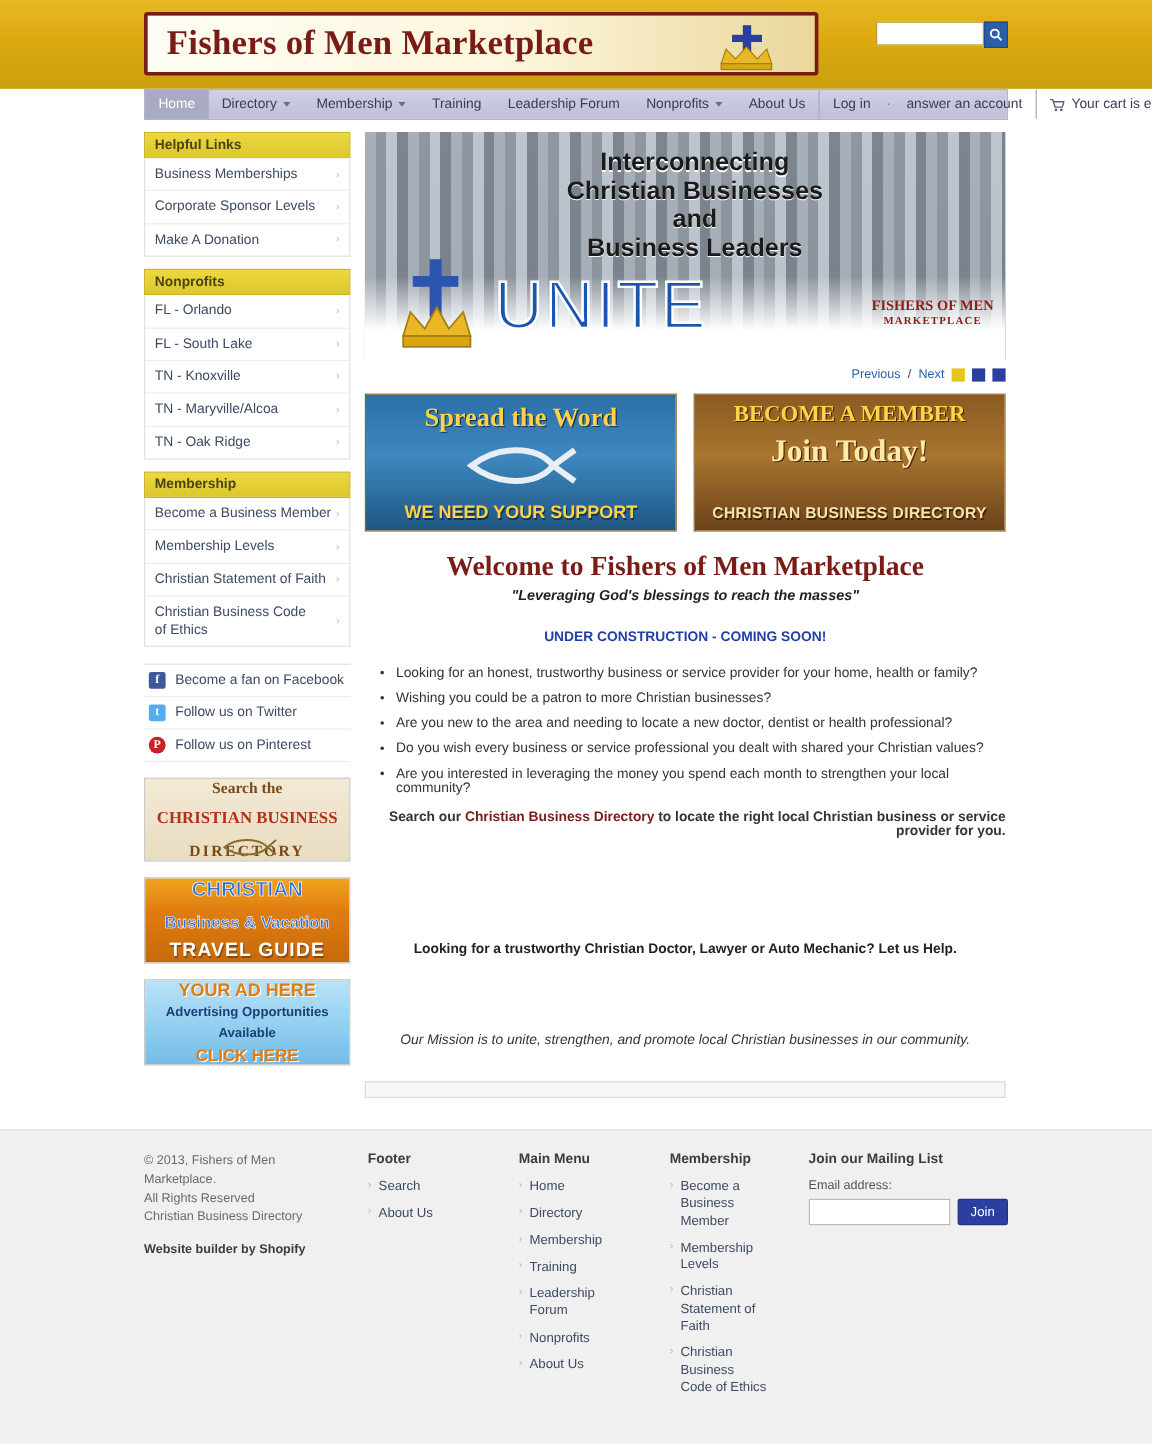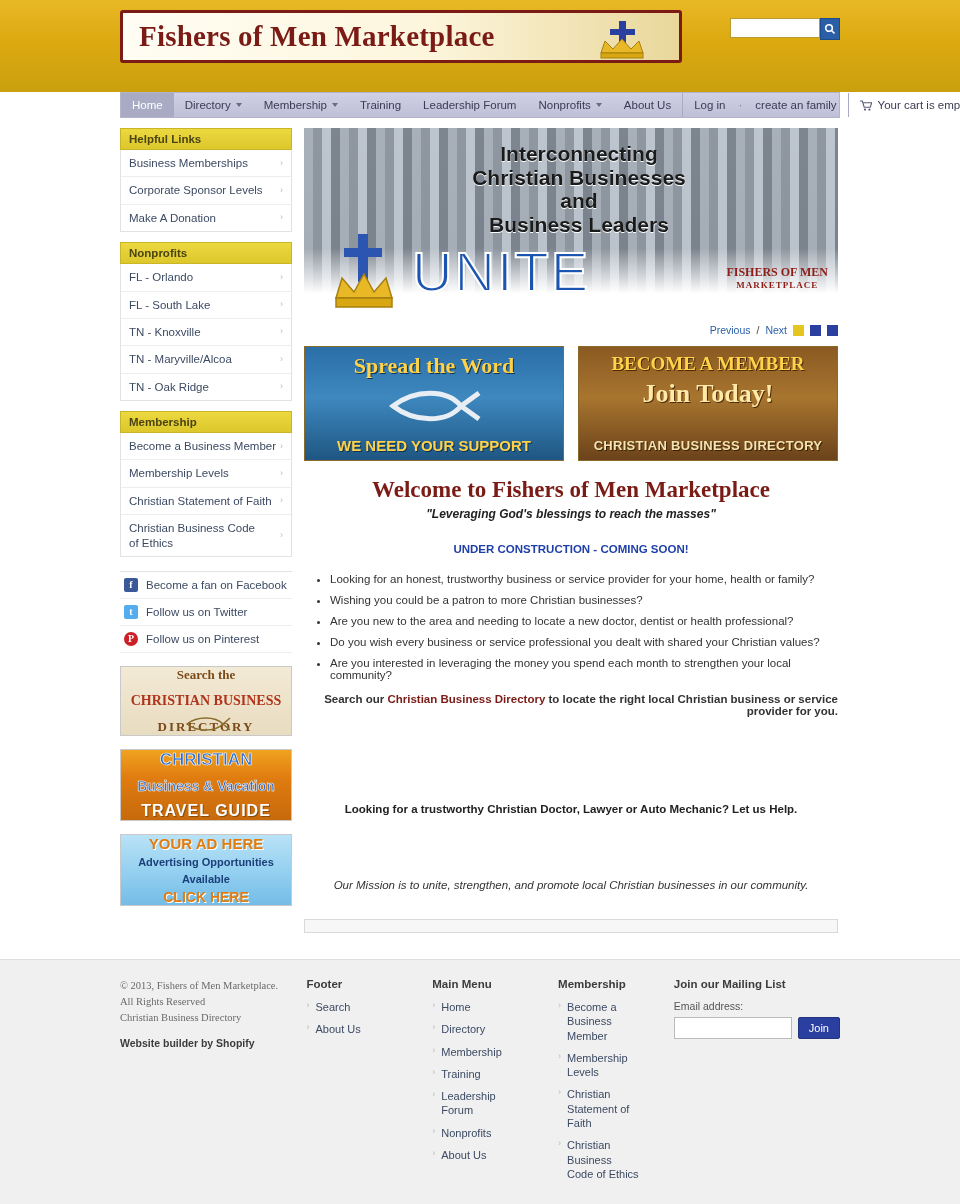--- a/index.html
+++ b/index.html
@@ -8,21 +8,21 @@
     width: 960px; height: 1204px;
     background: #ffffff;
     font-family: "Liberation Sans", sans-serif;
     font-size: 12px;
     color: #333;
     overflow: hidden;
   }
 
   
   .header {
-    height: 92px;
+    height: 74px;
     background: linear-gradient(to bottom, #e8b826 0%, #dca910 45%, #caa00e 100%);
     position: relative;
   }
   .logo-box {
     position: absolute;
     left: 120px; top: 10px;
     width: 562px; height: 53px;
     background: linear-gradient(to right, #fffdf4 0%, #fdf6dd 55%, #e9d79a 100%);
     border: 3px solid #7a1b16;
     border-radius: 3px;
@@ -278,21 +278,21 @@
   .fcols { display:flex; }
   .fcol { margin-right: 34px; }
   .fcol.about { width: 190px; margin-right: 28px; }
   .fcol.h { width: 110px; }
   .fcol.mm { width: 110px; }
   .fcol.mem { width: 98px; }
   .fcol.mail { width: 190px; margin-right:0; }
   .fhead { font-weight:bold; font-size:11.5px; color:#3c3c3c; margin-bottom:10px; }
   .flink { font-size:11px; color:#3c4a63; margin-bottom:8px; display:flex; cursor:pointer; line-height:1.3; }
   .flink .ar { color:#b9b9b9; margin-right:6px; font-size:9px; }
-  .fabout { font-size:10.5px; color:#6a6a6a; line-height:1.5;font-family:Liberation Serif, serif; }
+  .fabout { font-size:10.5px; color:#6a6a6a; line-height:1.5; }
   .fbuilder { font-size:10.5px; color:#3c3c3c; font-weight:bold; margin-top:12px; }
   .maillabel { font-size:10.5px; color:#555; margin-bottom:5px; }
   .mailrow { display:flex; align-items:stretch; }
   .mailinput { width:118px; height:22px; border:1px solid #bbb; background:#fff; font-size:11px; padding:0 4px; outline:none; }
   .joinbtn {
     margin-left:6px; height:22px; padding:0 10px;
     background:#2a3fa0; color:#fff; border:1px solid #22337f;
     font-size:11px; cursor:pointer; border-radius:2px;
   }
 </style>
@@ -349,21 +349,21 @@
     </div>
   </div>
   <div class="nav-right">
     <div class="nav-item">
       <span>Log in</span>
     </div>
     <div class="nav-item" style="padding:0 2px;color:#7a7a95;">
       <span>·</span>
     </div>
     <div class="nav-item">
-      <span>create an family</span>
+      <span>answer an account</span>
     </div>
     <div class="nav-item cart-sep">
       <svg class="cart-icon" width="12" height="11" viewBox="0 0 12 11">
         <path d="M0 1 h2.3 l1.9 6.2 h6 l1.6-4.4 H3.4" fill="none" stroke="#5a5a75" stroke-width="1.1"></path>
         <circle cx="5" cy="9.6" r="1.1" fill="#5a5a75"></circle>
         <circle cx="9.4" cy="9.6" r="1.1" fill="#5a5a75"></circle>
       </svg>
       <span>Your cart is empty</span>
     </div>
   </div>

